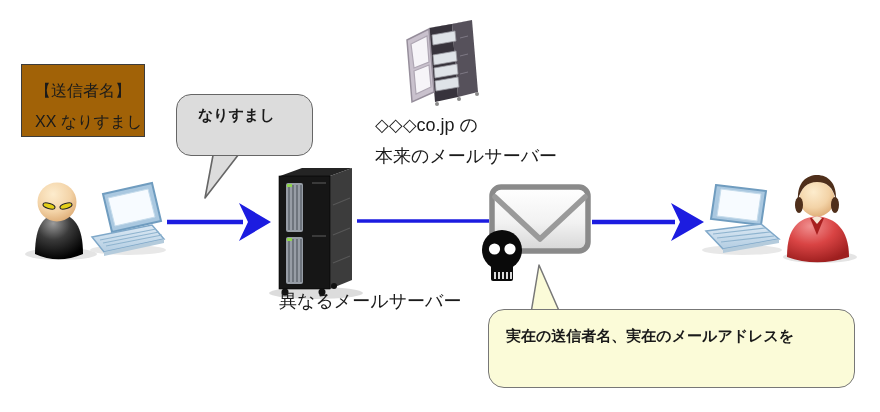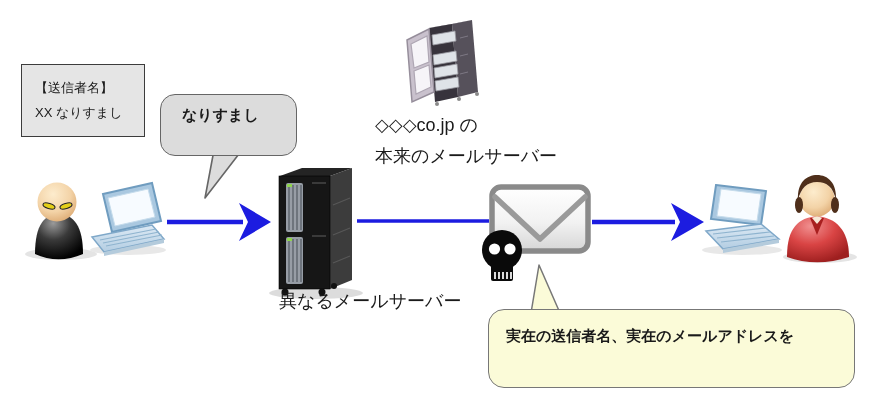--- a/index.html
+++ b/index.html
@@ -2,26 +2,26 @@
 <html><head>
 <meta charset="utf-8">
 <style>
   html,body{margin:0;padding:0;background:#fff;}
   .canvas{
     position:relative;width:880px;height:412px;background:#fff;overflow:hidden;
     font-family:"Liberation Sans","DejaVu Sans",sans-serif;color:#1a1a1a;
   }
   svg.layer{position:absolute;left:0;top:0;width:880px;height:412px;}
   .info-box{
-    position:absolute;background:#e5e5e5;border:1.5px solid #3c3c3c;
-    font-size:13px;line-height:1.95;padding:10px 6px 0 13px;box-sizing:border-box;
+    position:absolute;background:#a16207;border:1.5px solid #3c3c3c;
+    font-size:16px;line-height:1.95;padding:10px 6px 0 13px;box-sizing:border-box;
   }
   .info-box span{display:block;white-space:nowrap;}
   .speech-bubble{
-    position:absolute;left:160px;top:94px;width:137px;height:62px;box-sizing:border-box;
+    position:absolute;left:176px;top:94px;width:137px;height:62px;box-sizing:border-box;
     background:#dcdcdc;border:1.6px solid #666;border-radius:15px;
     font-size:15px;font-weight:700;line-height:1.62;padding:8px 0 0 21px;
   }
   .speech-bubble span{display:block;white-space:nowrap;}
   .callout{
     position:absolute;left:488px;top:309px;width:367px;height:79px;box-sizing:border-box;
     background:#fbfbd8;border:1.5px solid #777;border-radius:16px;
     font-size:15px;font-weight:700;line-height:1.85;padding:12px 0 0 17px;
   }
   .callout span{display:block;white-space:nowrap;}

